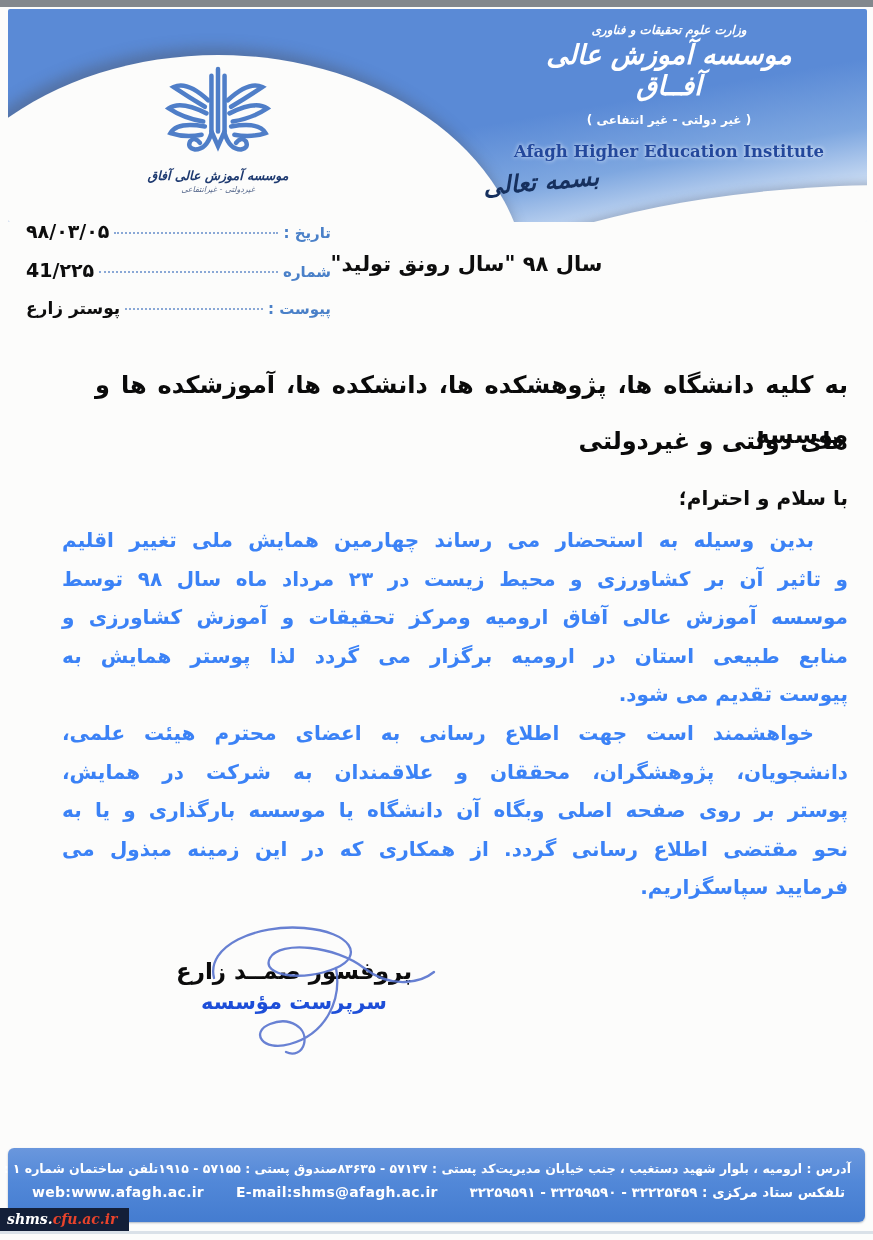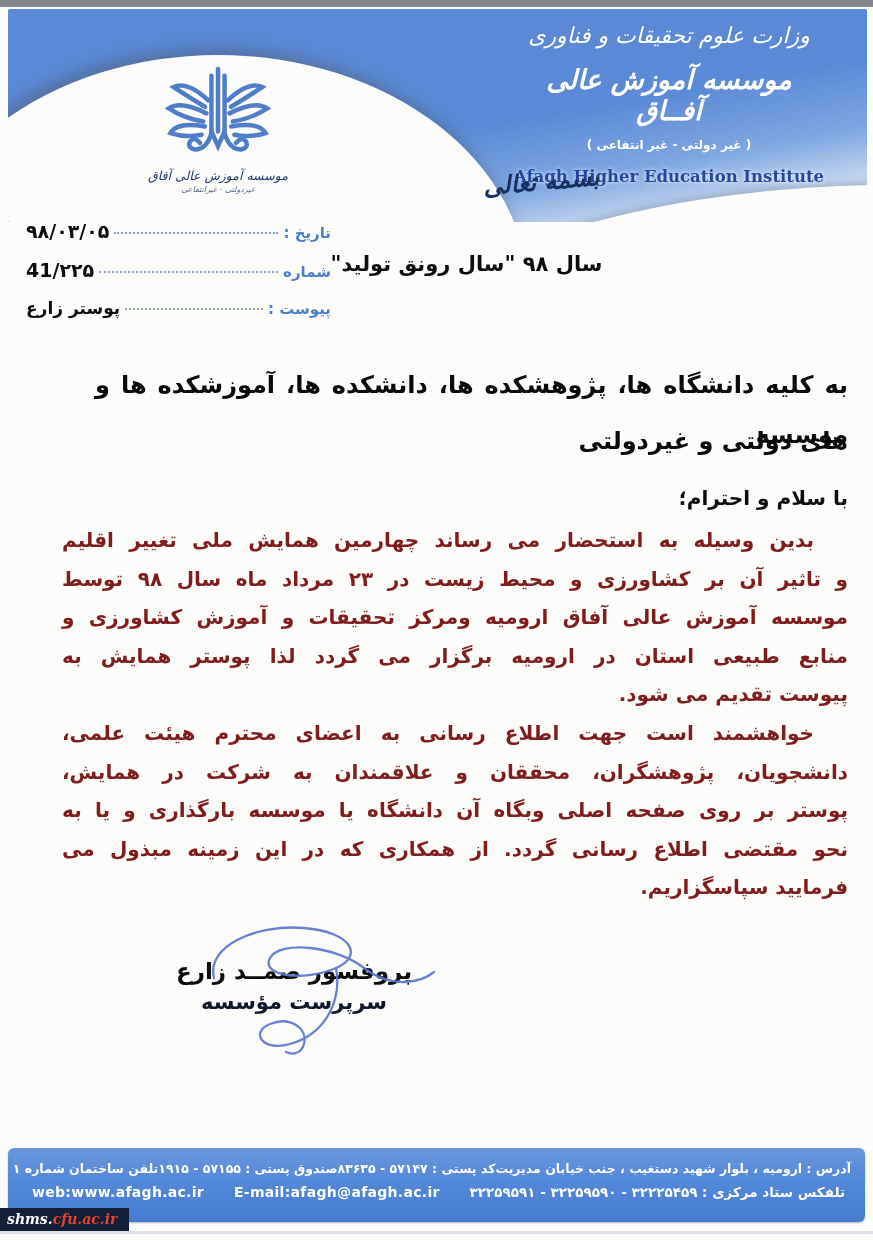--- a/index.html
+++ b/index.html
@@ -12,30 +12,30 @@
   .scan-edge-bottom{position:absolute;top:1231px;left:0;right:0;height:3px;background:#ccd6e0;opacity:.7;}
 
   
   .band{position:absolute;top:9px;left:8px;right:6px;height:213px;overflow:hidden;border-radius:2px;
     background:linear-gradient(170deg,#5a8ad6 0%,#5a8ad6 55%,#7ea7e0 74%,#cfdff4 90%,#f2f7fd 100%);}
   .dome{position:absolute;left:-100px;top:46px;width:620px;height:475px;border-radius:50%;
     background:#fcfcfb;box-shadow:-5px -7px 14px rgba(75,85,105,.45);}
   .swoosh{position:absolute;left:335px;top:176px;width:1100px;height:460px;border-radius:50%;
     background:#fcfcfb;box-shadow:0 -3px 7px rgba(95,110,135,.35);}
   .band-text{position:absolute;top:14px;right:38px;width:320px;text-align:center;direction:rtl;color:#fff;}
-  .band-l1{font-size:22px;font-weight:normal;font-style:italic;letter-spacing:.5px;}
-  .band-l2{font-size:27px;font-weight:bold;font-style:italic;margin-top:16px;}
+  .band-l1{font-size:12px;font-weight:bold;font-style:italic;letter-spacing:.5px;}
+  .band-l2{font-size:27px;font-weight:bold;font-style:italic;margin-top:2px;}
   .band-l3{font-size:12px;font-weight:bold;margin-top:12px;}
   .band-l4{font-family:"DejaVu Serif",serif;font-size:16.5px;font-weight:bold;margin-top:15px;
     color:#23489c;text-shadow:0 0 4px rgba(255,255,255,.9);direction:ltr;}
 
   
   .logo{position:absolute;left:116px;top:64px;width:204px;text-align:center;}
   .logo svg{display:block;margin:0 auto;}
-  .logo-caption{font-size:12.5px;font-weight:normal;color:#1e3a70;margin-top:2px;font-style:italic;}
+  .logo-caption{font-size:12.5px;font-weight:bold;color:#1e3a70;margin-top:2px;font-style:italic;}
   .logo-sub{font-size:8px;color:#56688c;margin-top:2px;font-style:italic;}
 
   .basmala{position:absolute;left:483px;top:168px;font-size:24px;font-weight:bold;font-style:italic;
     color:#16305e;transform:rotate(-5deg);direction:rtl;}
 
   
   .meta{position:absolute;left:26px;top:220px;width:305px;}
   .meta-row{display:flex;direction:rtl;align-items:baseline;height:39px;}
   .meta-label{color:#4a80c8;font-weight:bold;font-size:15px;white-space:nowrap;}
   .meta-leader{flex:1;border-bottom:2px dotted #8aa8d6;margin:0 5px;position:relative;top:-4px;min-width:14px;}
@@ -48,29 +48,29 @@
   
   .heading{position:absolute;top:360px;right:25px;left:95px;direction:rtl;}
   .heading .hline{font-size:24px;font-weight:bold;color:#0a0a0a;height:56px;line-height:50px;
     text-align:justify;text-align-last:justify;}
   .heading .hline:last-child{text-align:right;text-align-last:right;}
 
   .greeting{position:absolute;top:486px;right:25px;direction:rtl;font-size:20px;font-weight:bold;color:#0d0d0d;}
 
   
   .body-text{position:absolute;top:521px;left:62px;right:25px;direction:rtl;}
-  .para .bline{font-size:20px;font-weight:bold;color:#7f1d1d;height:38.6px;line-height:38.6px;
+  .para .bline{font-size:20px;font-weight:bold;color:#3b82f6;height:38.6px;line-height:38.6px;
     text-align:justify;text-align-last:justify;white-space:normal;}
   .para .bline:first-child{padding-right:34px;}
   .para .bline:last-child{text-align:right;text-align-last:right;}
 
   
   .signature{position:absolute;left:148px;top:958px;width:292px;text-align:center;direction:rtl;}
   .sig-name{font-size:23px;font-weight:bold;color:#0b0b0b;}
-  .sig-title{font-size:21px;font-weight:bold;color:#0f172a;margin-top:6px;}
+  .sig-title{font-size:21px;font-weight:bold;color:#1d4ed8;margin-top:6px;}
   .sig-ink{position:absolute;left:38px;top:-42px;width:256px;height:146px;pointer-events:none;}
 
   
   .footer{position:absolute;left:8px;right:8px;top:1148px;height:74px;border-radius:6px;
     background:linear-gradient(#6a97dd 0%,#5288d8 45%,#447cd0 100%);color:#fff;
     box-shadow:0 1px 2px rgba(60,80,110,.4);}
   .f-row1{display:flex;direction:rtl;justify-content:space-between;align-items:baseline;
     padding:13px 14px 0 14px;font-size:12.5px;font-weight:bold;white-space:nowrap;}
   .f-row2{display:flex;direction:rtl;justify-content:space-between;align-items:baseline;
     padding:8px 20px 0 24px;font-size:13.5px;font-weight:bold;white-space:nowrap;}
@@ -182,21 +182,21 @@
 
   <div class="footer">
     <div class="f-row1">
       <span>آدرس : ارومیه ، بلوار شهید دستغیب ، جنب خیابان مدیریت</span>
       <span>کد پستی : ۵۷۱۴۷ - ۸۳۶۳۵</span>
       <span>صندوق پستی : ۵۷۱۵۵ - ۱۹۱۵</span>
       <span>تلفن ساختمان شماره ۱ : ۳ - ۳۲۳۷۷۷۸۰ ( ۰۴۴ )</span>
     </div>
     <div class="f-row2">
       <span>تلفکس ستاد مرکزی : ۳۲۲۲۵۴۵۹ - ۳۲۲۵۹۵۹۰ - ۳۲۲۵۹۵۹۱</span>
-      <span class="latin">E-mail:afagh@afagh.ac.ir</span>
+      <span class="latin">E-mail:shms@afagh.ac.ir</span>
       <span class="latin">web:www.afagh.ac.ir</span>
     </div>
   </div>
 
   <div class="watermark">
     <span class="wm-prefix">shms.</span><span class="wm-domain">cfu.ac.ir</span>
   </div>
 
   <div class="scan-edge-bottom"></div>
 </div>

